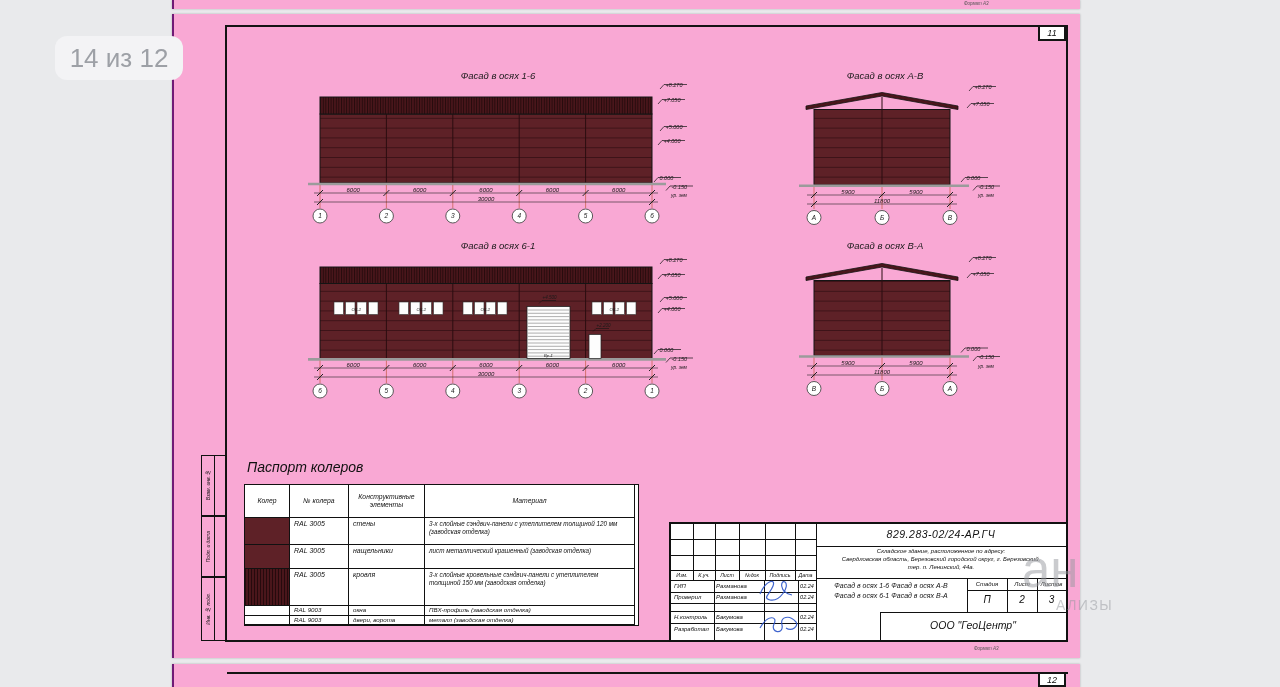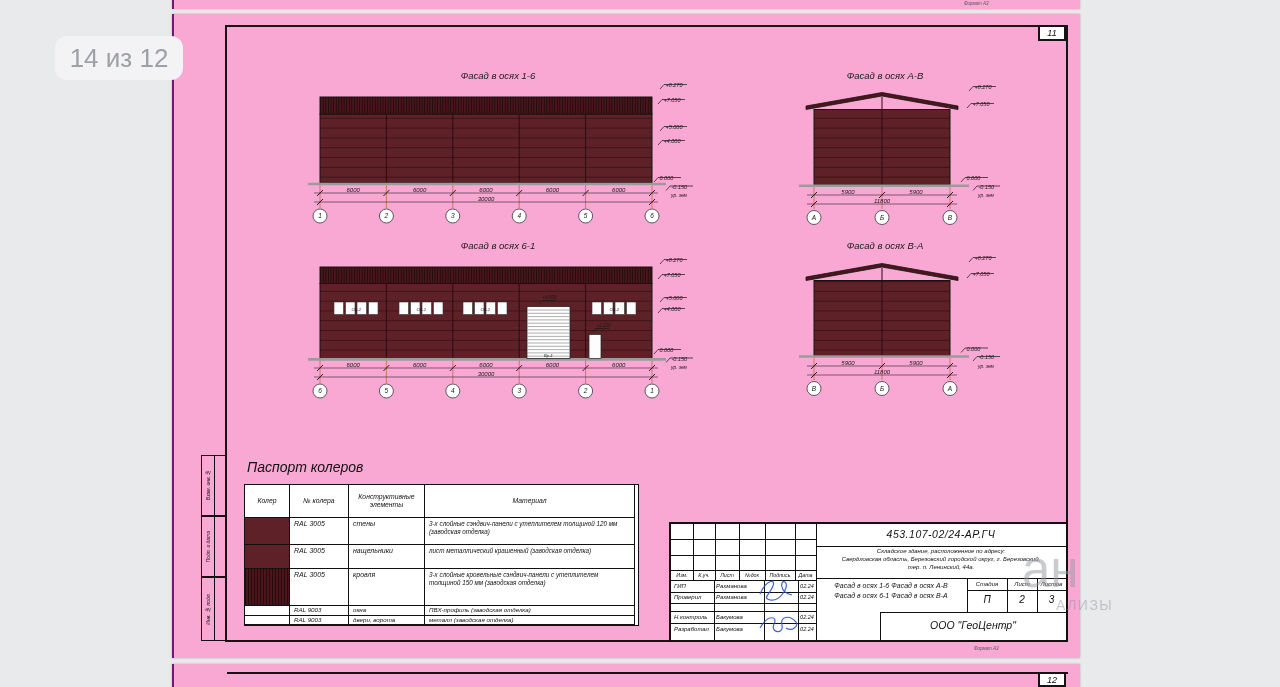--- a/index.html
+++ b/index.html
@@ -464,21 +464,21 @@
     <div class="hl" style="left:0;top:99px;width:145px"></div>
     <div class="hl" style="left:145px;top:22px;width:250px"></div>
     <div class="hl" style="left:145px;top:54px;width:250px"></div>
     <div class="vl" style="left:296px;top:54px;height:34px"></div>
     <div class="vl" style="left:336px;top:54px;height:34px"></div>
     <div class="vl" style="left:366px;top:54px;height:34px"></div>
     <div class="hl" style="left:296px;top:66px;width:99px"></div>
     <div class="hl" style="left:209px;top:88px;width:186px"></div>
     <div class="vl" style="left:209px;top:88px;height:28px"></div>
 
-    <div class="tb ctr" style="left:270px;top:4px;font-size:10.5px;letter-spacing:.5px">453.107-02/24-АР.ГЧ</div>
+    <div class="tb ctr" style="left:270px;top:4px;font-size:10.5px;letter-spacing:.5px">829.283-02/24-АР.ГЧ</div>
     <div class="tb ctr" style="left:270px;top:24px;font-size:6px">Складское здание, расположенное по адресу:</div>
     <div class="tb ctr" style="left:270px;top:32px;font-size:6px">Свердловская область, Березовский городской округ, г. Березовский,</div>
     <div class="tb ctr" style="left:270px;top:40px;font-size:6px">тер. п. Ленинский, 44а.</div>
     <div class="tb ctr" style="left:11px;top:48px;font-size:5.3px">Изм.</div>
     <div class="tb ctr" style="left:33px;top:48px;font-size:5.3px">К.уч.</div>
     <div class="tb ctr" style="left:56px;top:48px;font-size:5.3px">Лист</div>
     <div class="tb ctr" style="left:81px;top:48px;font-size:5.3px">№док</div>
     <div class="tb ctr" style="left:109px;top:48px;font-size:5.3px">Подпись</div>
     <div class="tb ctr" style="left:134.5px;top:48px;font-size:5.3px">Дата</div>
     <div class="tb" style="left:3px;top:58.5px;font-size:6px">ГИП</div>

